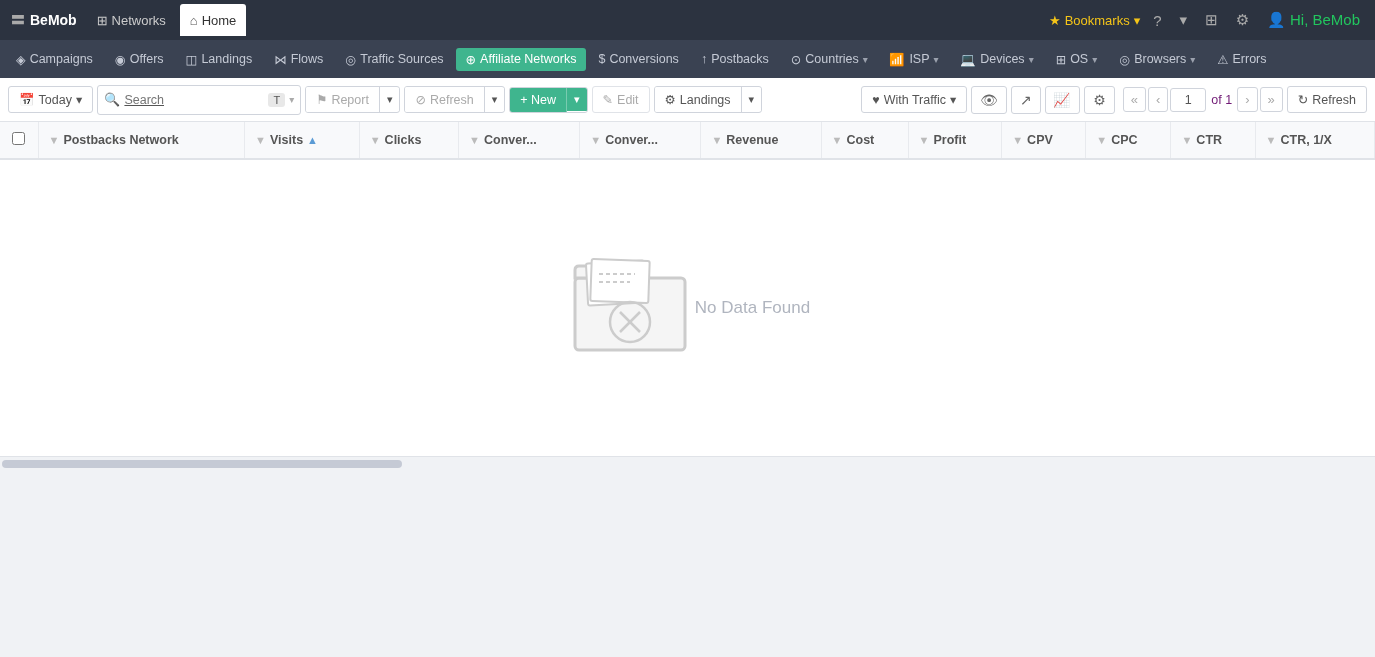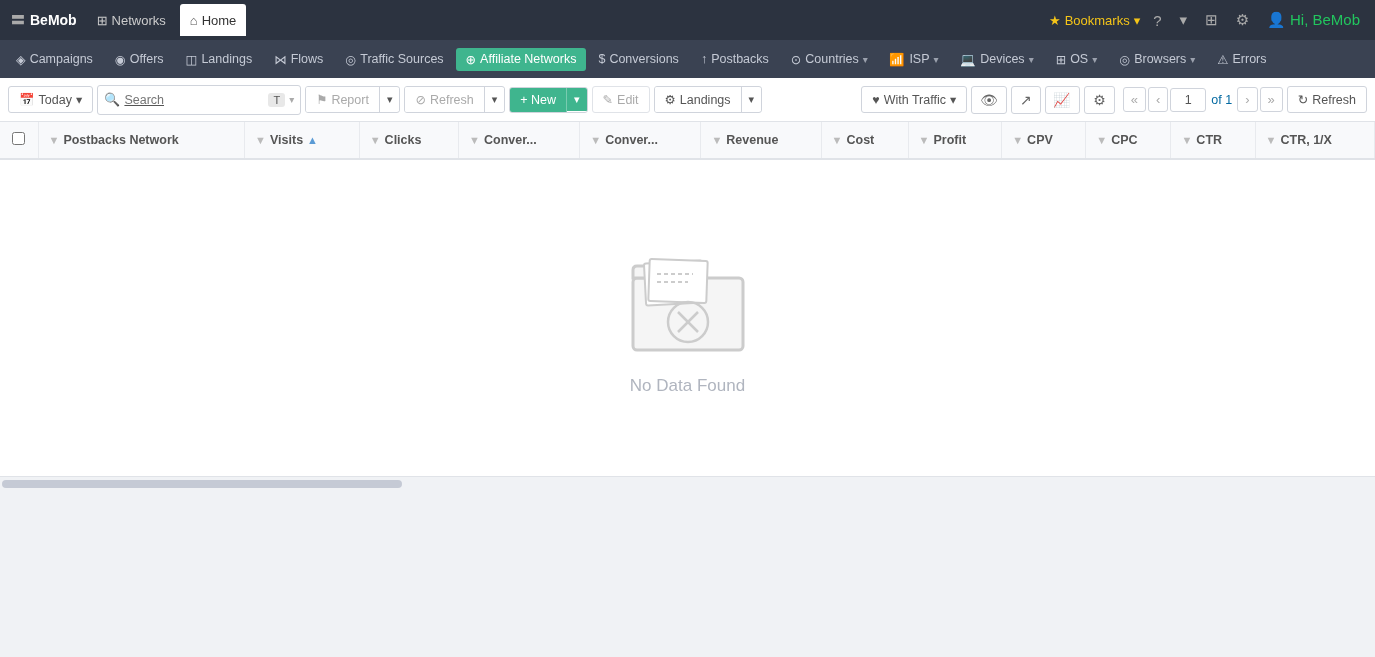--- a/index.html
+++ b/index.html
@@ -124,21 +124,21 @@
     }
     .page-nav-btn {
       border: 1px solid #d0d4dc; background: #fff; color: #aaa;
       padding: 4px 7px; cursor: pointer; border-radius: 3px; font-size: 13px;
     }
     .page-input {
       border: 1px solid #d0d4dc; background: #fff;
       width: 36px; text-align: center; padding: 4px;
       font-size: 12.5px; border-radius: 3px; color: #555;
     }
-    .of-text { font-size: 12.5px; color: #0369a1; white-space: nowrap; padding: 0 3px; }
+    .of-text { font-size: 12.5px; color: #701a75; white-space: nowrap; padding: 0 3px; }
 
     .icon-toolbar-btn {
       border: 1px solid #d0d4dc; background: #fff; color: #666;
       padding: 5px 8px; cursor: pointer; border-radius: 3px; font-size: 14px;
     }
 
     
     .table-container {
       background: #fff;
       overflow-x: auto;
@@ -155,21 +155,21 @@
       white-space: nowrap; border-right: 1px solid #e8eaee; position: relative;
     }
     th:first-child { width: 38px; text-align: center; }
     th .th-inner {
       display: flex; align-items: center; gap: 4px;
     }
     th .filter-icon { color: #bbb; font-size: 11px; }
     th .sort-icon { color: #5b9bd5; font-size: 11px; }
 
     .no-data-area {
-      display: flex; flex-direction: column; align-items: center; justify-content: center;
+      display: flex; flex-direction: row; align-items: center; justify-content: center;
       padding: 80px 20px; color: #bbb;
     }
     .no-data-icon {
       width: 130px; height: 120px; margin-bottom: 16px;
     }
     .no-data-text {
       font-size: 17px; color: #b0b5bf; font-weight: 400;
     }
 
     

